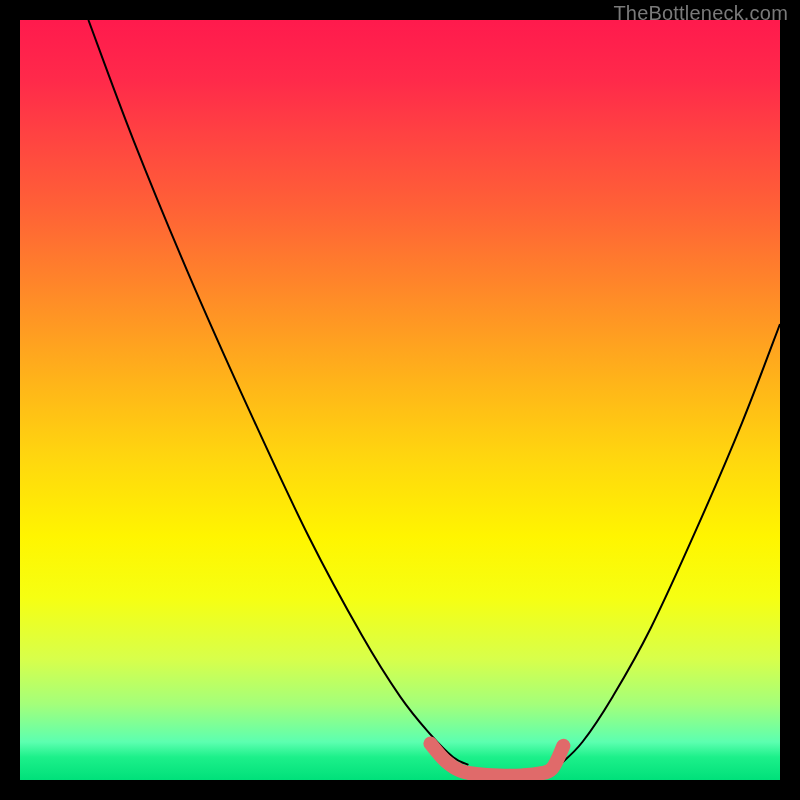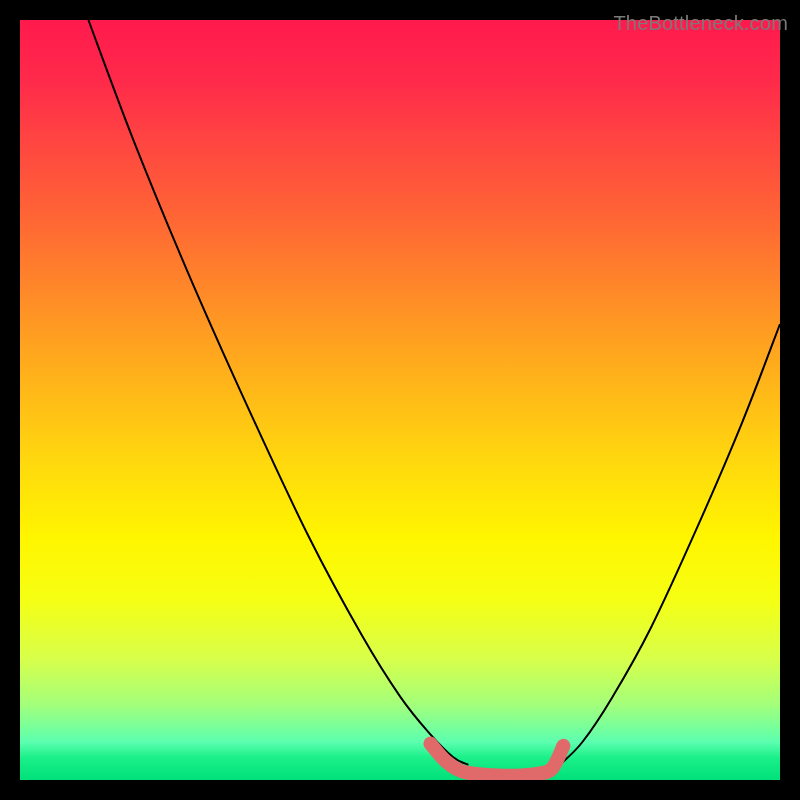--- a/index.html
+++ b/index.html
@@ -28,21 +28,21 @@
       #f6ff12 76%,
       #d8ff4a 84%,
       #a4ff7a 90%,
       #5cffb0 95%,
       #1cf08a 97%,
       #00e07a 100%
     );
   }
   .watermark {
     position: absolute;
-    top: 12px;
+    top: 2px;
     right: 12px;
     font-family: Arial, Helvetica, sans-serif;
     font-size: 20px;
     font-weight: 500;
     color: #7a7a7a;
     letter-spacing: 0.2px;
     z-index: 5;
     text-align: right;
   }
   svg.curves {

